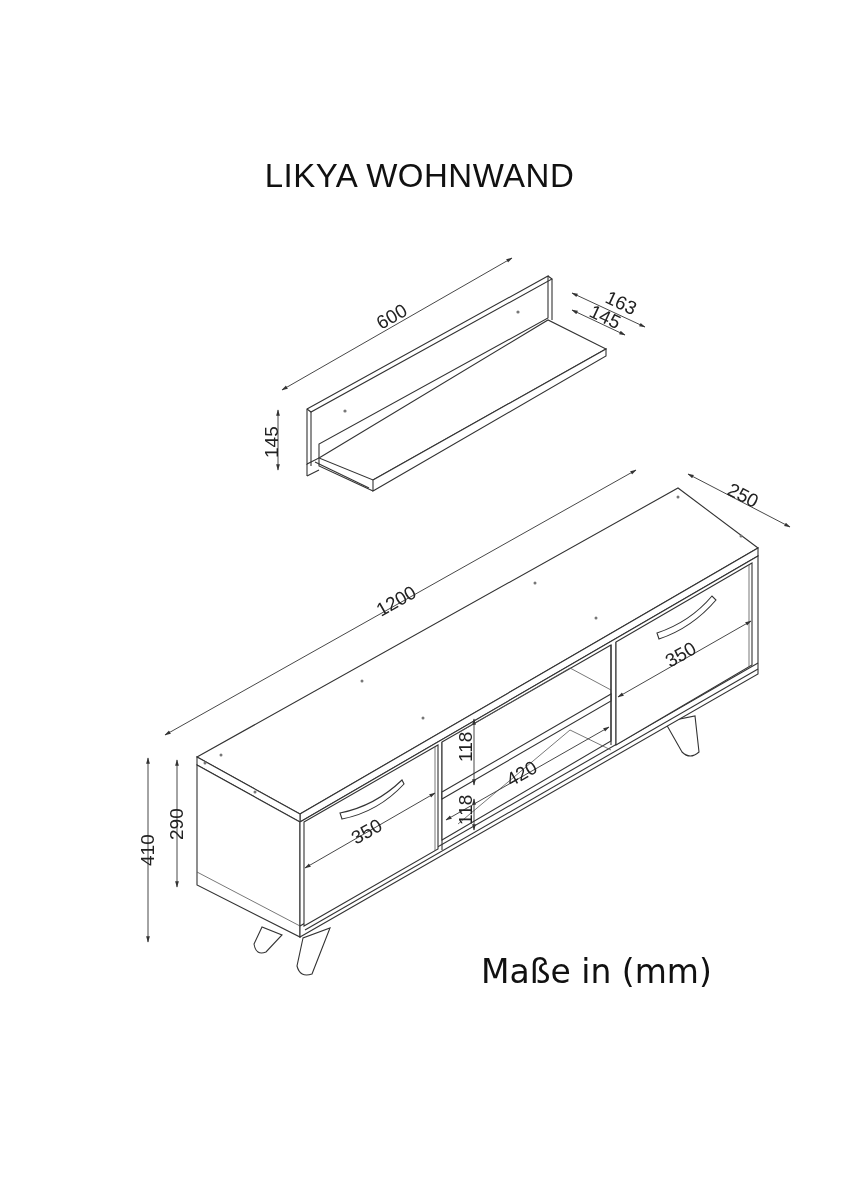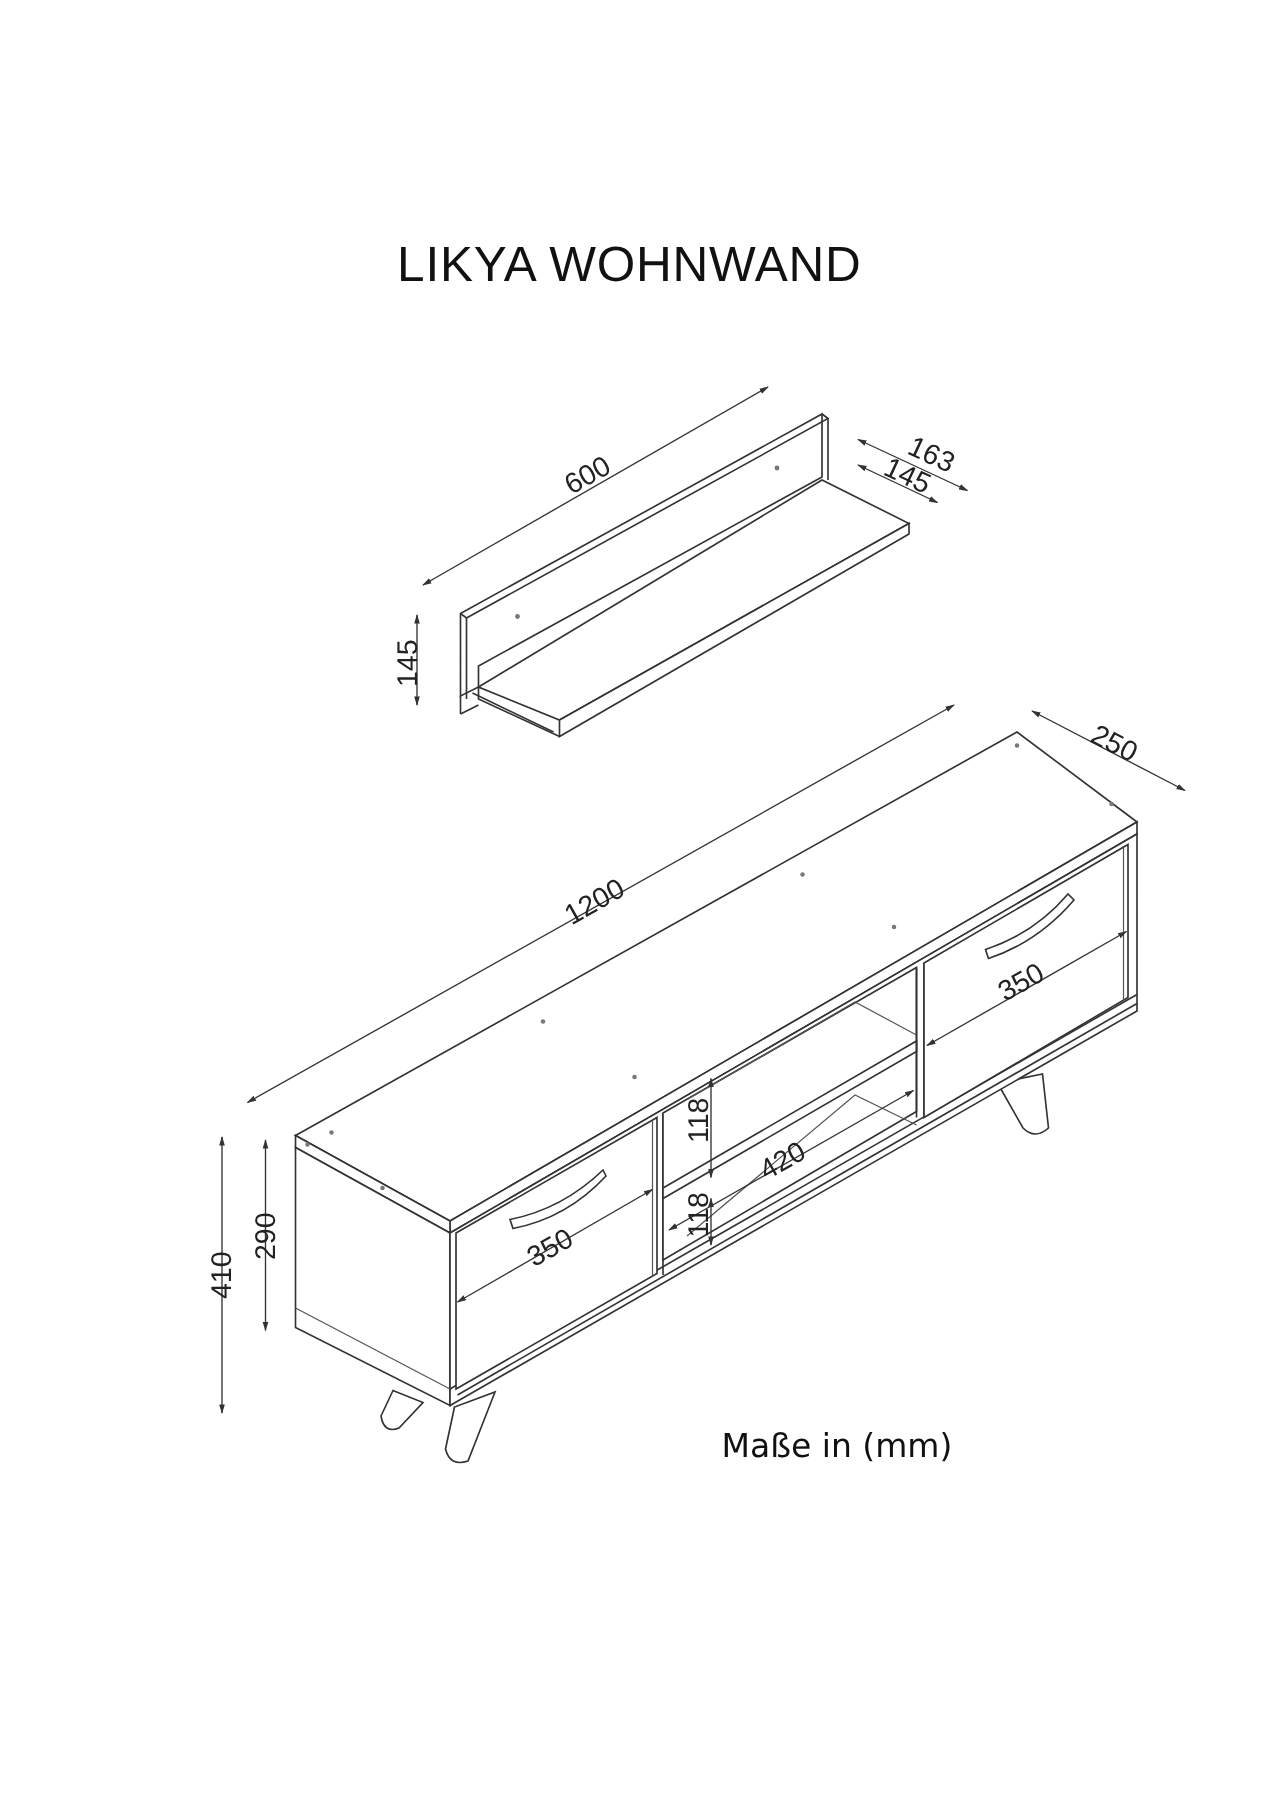--- a/index.html
+++ b/index.html
@@ -1,19 +1,19 @@
 <!DOCTYPE html>
 <html><head>
 <meta charset="utf-8">
 <style>
   html, body { margin: 0; padding: 0; background: #ffffff; }
   body { width: 853px; height: 1200px; position: relative; overflow: hidden; font-family: "DejaVu Sans", sans-serif; }
   .title { position: absolute; left: 0; width: 853px; top: 157px; text-align: center; font-family: "Liberation Sans", sans-serif; font-size: 33px; color: #111; letter-spacing: 0.5px; padding-left: 0px; }
   .title span { position: relative; left: -7px; }
-  .units { position: absolute; left: 481px; top: 952px; font-family: "DejaVu Sans", sans-serif; font-size: 22px; color: #111; }
+  .units { position: absolute; left: 481px; top: 952px; font-family: "DejaVu Sans", sans-serif; font-size: 33px; color: #111; }
   svg { position: absolute; left: 0; top: 0; }
   .ln { stroke: #333; stroke-width: 1.1; fill: none; }
   .ln2 { stroke: #555; stroke-width: 0.8; fill: none; }
   .panel { stroke: #333; stroke-width: 1.1; fill: #ffffff; }
   .dim { stroke: #333; stroke-width: 0.9; fill: none; }
   .dtxt { font-family: "Liberation Sans", sans-serif; font-size: 19px; fill: #222; }
   .hole { fill: #777; }
 </style>
 </head>
 <body>

